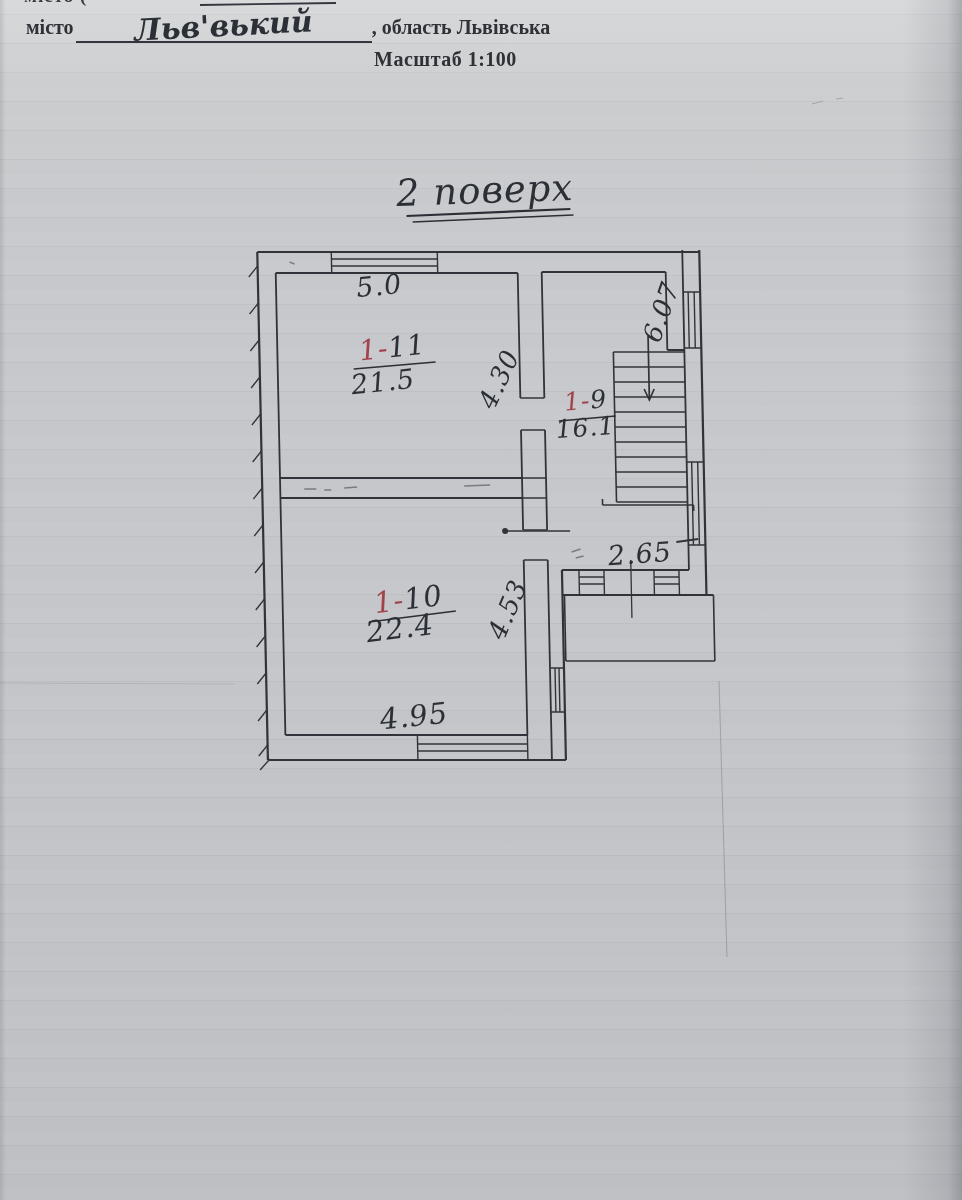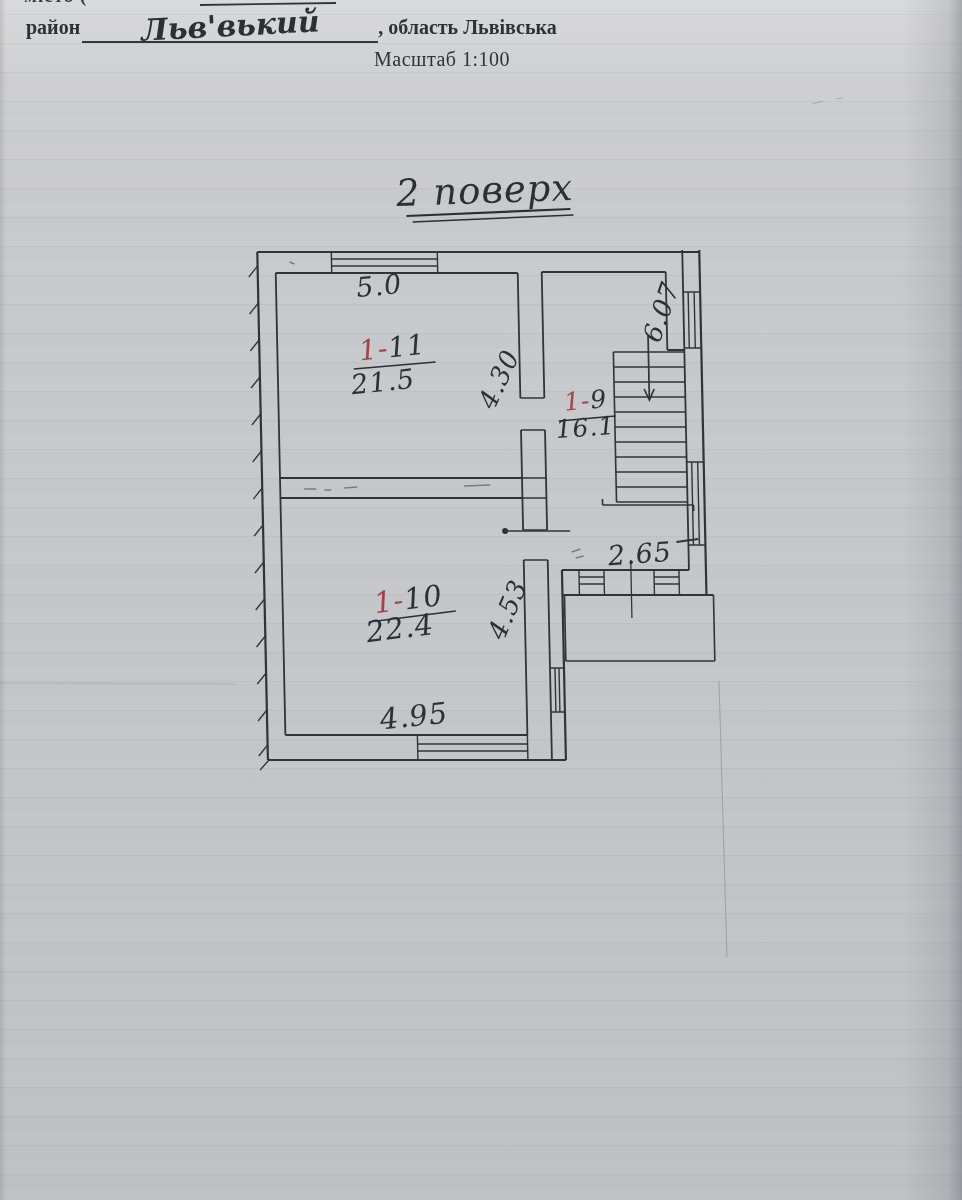--- a/index.html
+++ b/index.html
@@ -32,41 +32,41 @@
     border-bottom:2px solid #33373d; text-align:center; vertical-align:baseline;
   }
   .hw-name{
     display:inline-block;
     font-family:"DejaVu Serif", serif; font-style:italic;
     font-size:30px; color:#2b2f36;
     transform:rotate(-3deg) translateY(2px);
   }
   .hdr-scale{
     position:absolute; left:374px; top:48px;
-    font-weight:normal; font-size:20px; letter-spacing:0.5px;
+    font-weight:bold; font-size:20px; letter-spacing:0.5px;
   }
   svg.plan{position:absolute; left:0; top:0;}
   .hw{
     font-family:"DejaVu Serif", serif;
     font-style:italic;
     fill:#2b2f36;
     letter-spacing:1px;
   }
 </style>
 </head>
 <body>
 
 <div class="page">
 
   <div class="hdr-topcut">
     <span>місто (</span>
   </div>
 
   <div class="hdr-line1">
-    <span>район</span><span class="hw-name-wrap"><span class="hw-name">Льв'вький</span></span><span>, область Львівська</span>
+    <span>місто</span><span class="hw-name-wrap"><span class="hw-name">Льв'вький</span></span><span>, область Львівська</span>
   </div>
 
   <div class="hdr-scale">Масштаб 1:100</div>
 
   <svg class="plan" width="962" height="1200" viewBox="0 0 962 1200">
 
     <path d="M200,5 L336,3" stroke="#33373d" stroke-width="1.8"></path>
 
     <g stroke="rgba(95,100,112,0.38)" stroke-width="1" fill="none">
       <path d="M719,681 L727,957"></path>

